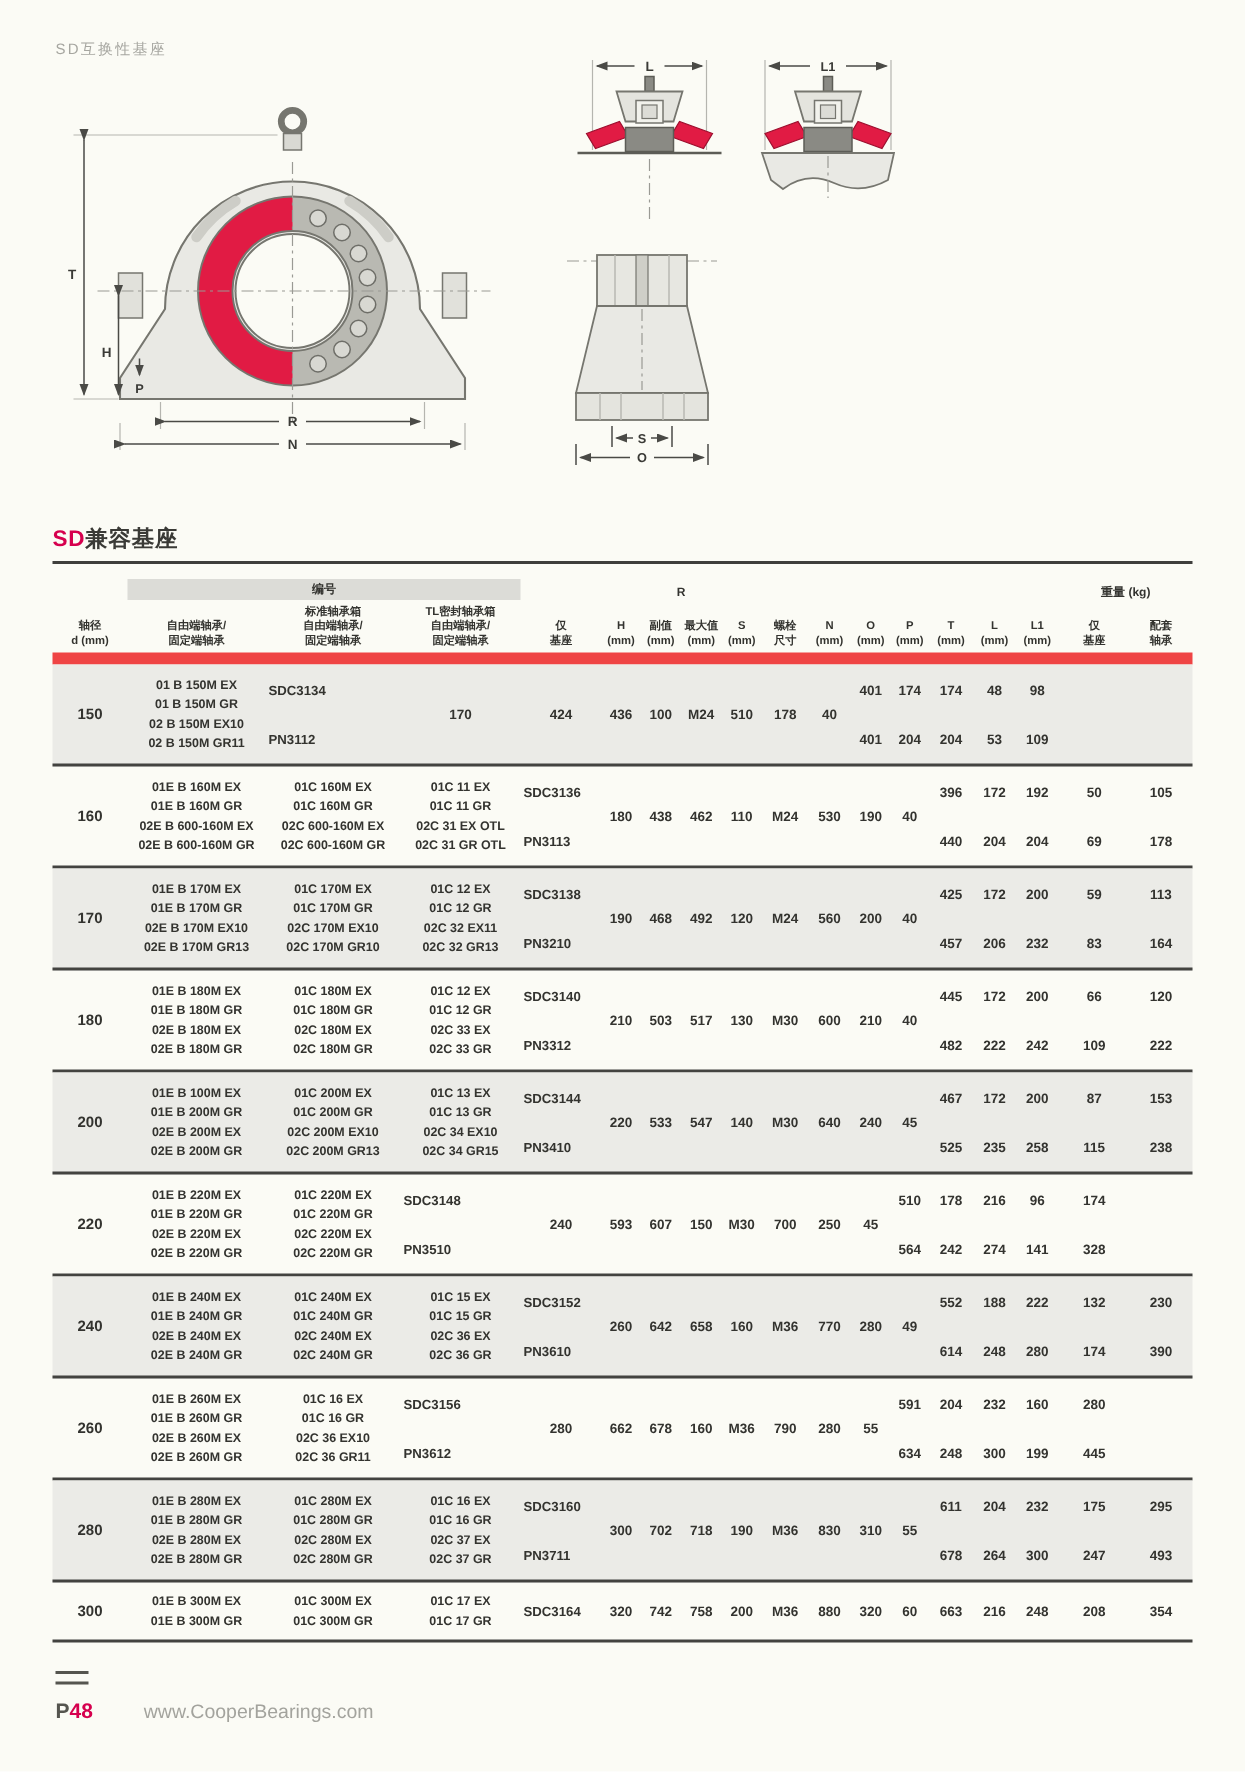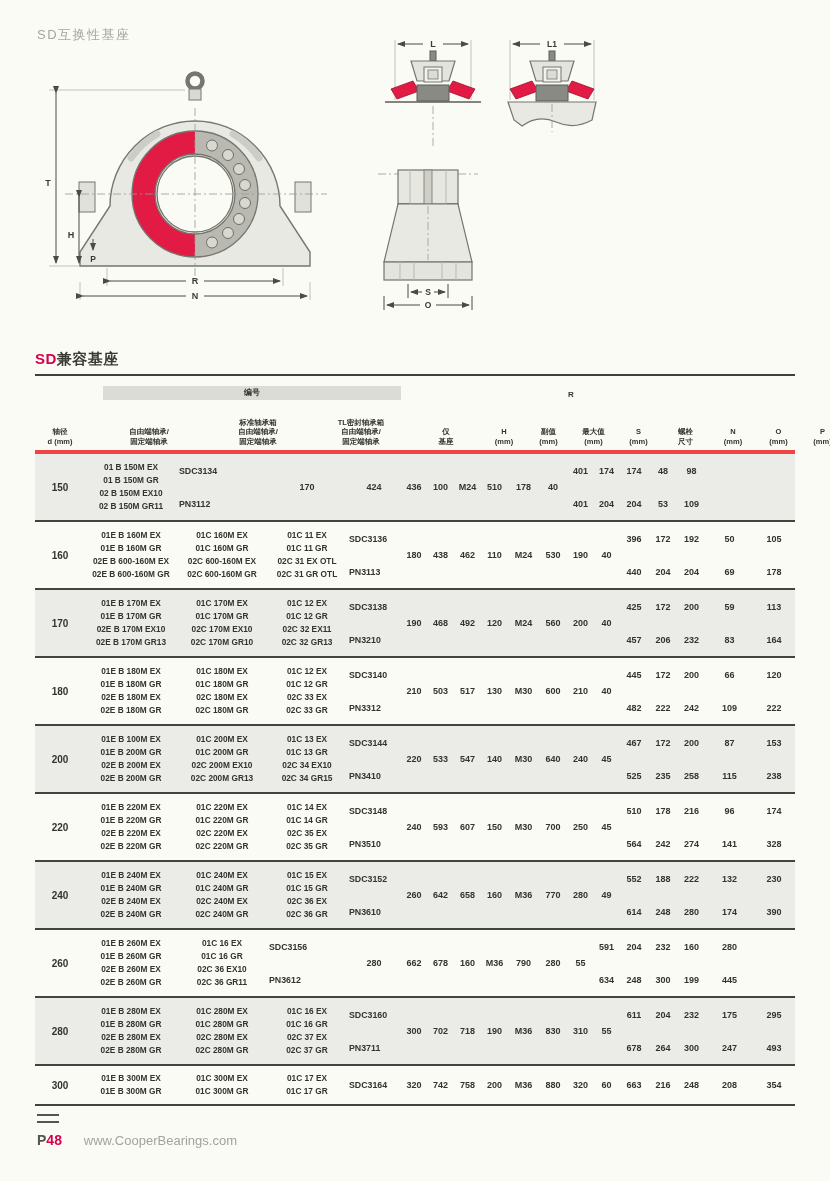--- a/index.html
+++ b/index.html
@@ -1,31 +1,31 @@
 <!DOCTYPE html>
 <html><head>
 <meta charset="utf-8">
 <style>
   html,body{margin:0;padding:0;background:#ffffff;}
   .page{position:relative;width:830px;height:1181px;background:#fbfbf5;overflow:hidden;
         font-family:"Liberation Sans","DejaVu Sans",sans-serif;color:#33332f;}
-  .top-label{position:absolute;left:37px;top:26px;font-size:13px;color:#a6a6a0;letter-spacing:1.5px;}
+  .top-label{position:absolute;left:37px;top:26px;font-size:10px;color:#a6a6a0;letter-spacing:1.5px;}
   .dw-front{position:absolute;left:35px;top:56px;}
   .dw-l{position:absolute;left:383px;top:36px;}
   .dw-l1{position:absolute;left:500px;top:36px;}
   .dw-ped{position:absolute;left:378px;top:166px;}
   svg text{font-family:"Liberation Sans","DejaVu Sans",sans-serif;font-weight:700;fill:#3a3a36;}
 
   .table-wrap{position:absolute;left:35px;top:350px;width:760px;}
   .ttl{font-size:15px;font-weight:700;color:#3a3a36;letter-spacing:.5px;}
   .ttl .accent{color:#d6004e;}
   .trule{height:2px;background:#3f3f3c;margin:5px 0 10px;}
 
   .grid18{display:grid;grid-template-columns:50px 92px 90px 80px 54px 26px 27px 27px 27px 31px 28px 27px 25px 30px 28px 29px 47px 42px;}
-  .thead{grid-template-rows:14px auto;border-bottom:4px solid #ef4444;padding-bottom:4px;align-items:end;row-gap:3px;gap:18px;}
+  .thead{grid-template-rows:14px auto;border-bottom:8px solid #ef4444;padding-bottom:4px;align-items:end;row-gap:3px;}
   .hband{background:#dcdcd7;font-size:8px;font-weight:700;text-align:center;line-height:14px;align-self:start;}
   .hgrp{font-size:8px;font-weight:700;text-align:center;align-self:end;line-height:10px;}
   .hcell{font-size:7.5px;font-weight:700;text-align:center;line-height:1.25;color:#33332f;align-self:end;white-space:nowrap;}
 
   .rgroup{height:66px;border-bottom:2px solid #434340;}
   .rgroup.shaded{background:#ebebe7;}
   .rgroup.compact{height:38px;}
   .cd{font-size:10px;font-weight:700;text-align:center;align-self:center;}
   .clist{display:flex;flex-direction:column;justify-content:center;height:100%;text-align:center;}
   .clist .ln{font-size:8.3px;font-weight:600;line-height:13px;white-space:nowrap;}
@@ -33,21 +33,21 @@
   .cstack .ln{font-size:9px;font-weight:600;line-height:10px;}
   .cbase{text-align:left;padding-left:2px;}
   .cbase .ln{font-size:8.8px;}
   .cnum{font-size:9px;font-weight:600;text-align:center;align-self:center;}
 
   .footer{position:absolute;left:37px;top:1114px;}
   .fmark{width:22px;height:5px;border-top:2.5px solid #55554f;border-bottom:2.5px solid #55554f;margin-bottom:9px;}
   .fline{font-size:14px;}
   .fpage{font-weight:700;color:#55554f;}
   .fpage .accent{color:#d6004e;}
-  .fsite{margin-left:18px;color:#a3a39d;font-size:13px;}
+  .fsite{margin-left:30px;color:#a3a39d;font-size:13px;}
 </style>
 </head>
 <body>
 
 <div class="page">
 
   <div class="top-label">SD互换性基座</div>
 
   <svg class="dw-front" width="320" height="252" viewBox="0 0 320 252">
     <defs>
@@ -471,26 +471,20 @@
             <div class="ln">01E B 220M GR</div>
             <div class="ln">02E B 220M EX</div>
             <div class="ln">02E B 220M GR</div>
           </div>
           <div class="clist">
             <div class="ln">01C 220M EX</div>
             <div class="ln">01C 220M GR</div>
             <div class="ln">02C 220M EX</div>
             <div class="ln">02C 220M GR</div>
           </div>
-          <div class="clist">
-            <div class="ln">01C 14 EX</div>
-            <div class="ln">01C 14 GR</div>
-            <div class="ln">02C 35 EX</div>
-            <div class="ln">02C 35 GR</div>
-          </div>
           <div class="cstack cbase">
             <div class="ln">SDC3148</div>
             <div class="ln">PN3510</div>
           </div>
           <div class="cnum">240</div>
           <div class="cnum">593</div>
           <div class="cnum">607</div>
           <div class="cnum">150</div>
           <div class="cnum">M30</div>
           <div class="cnum">700</div>

